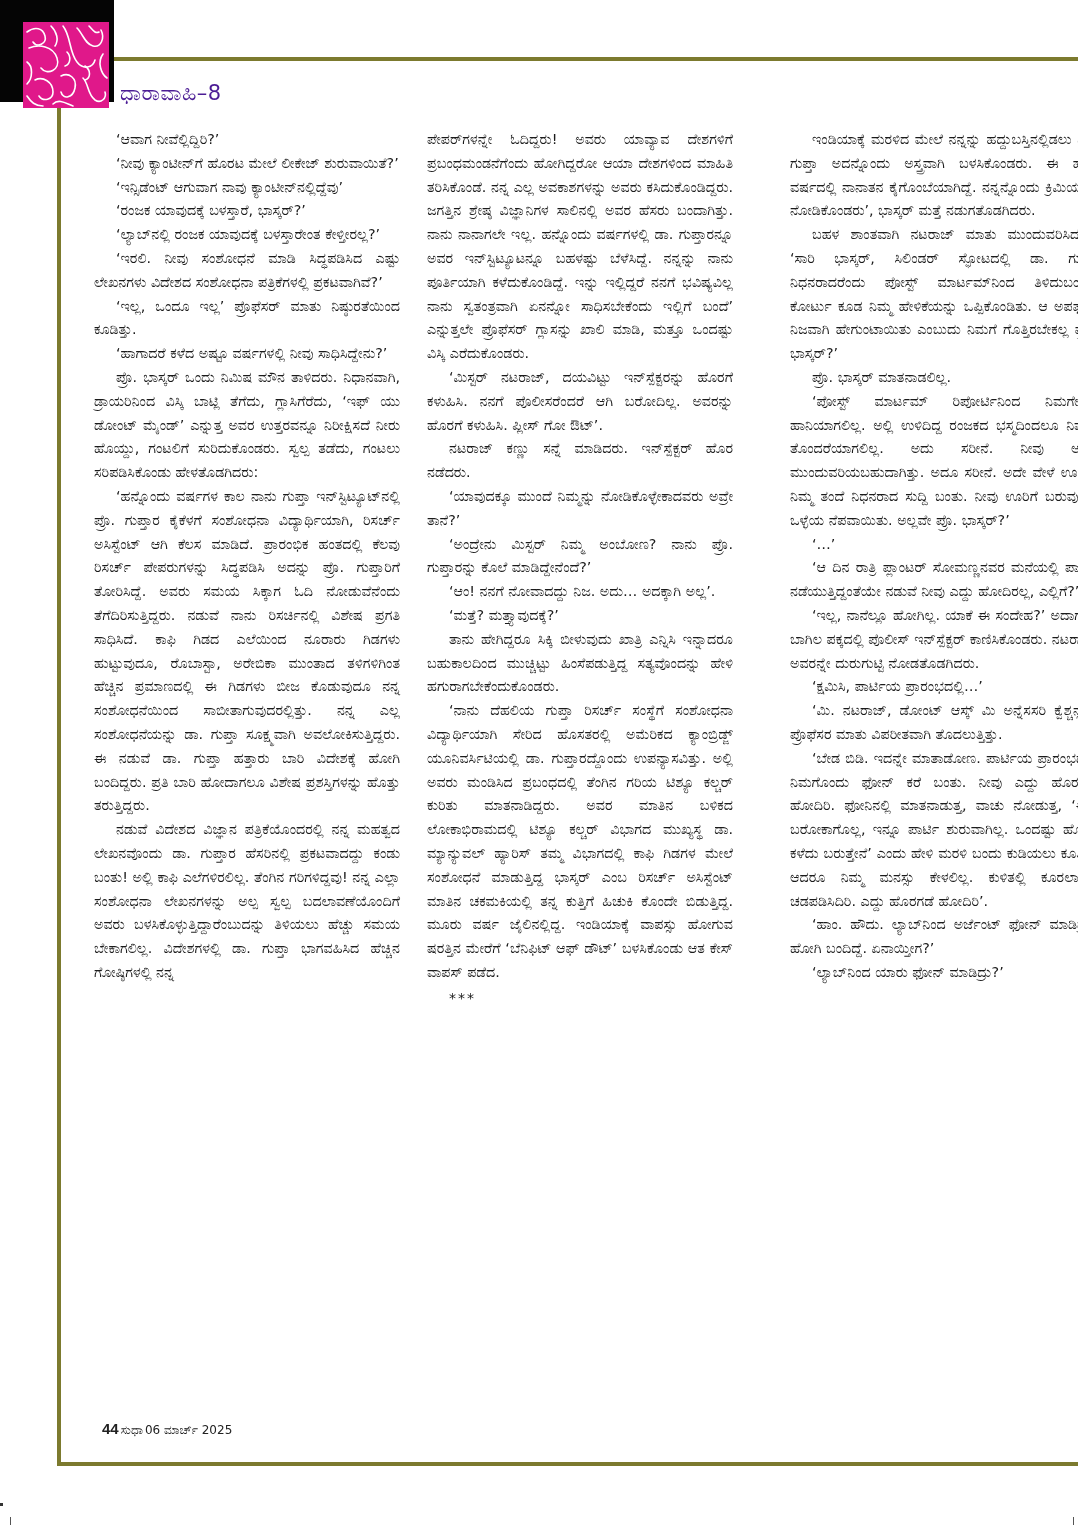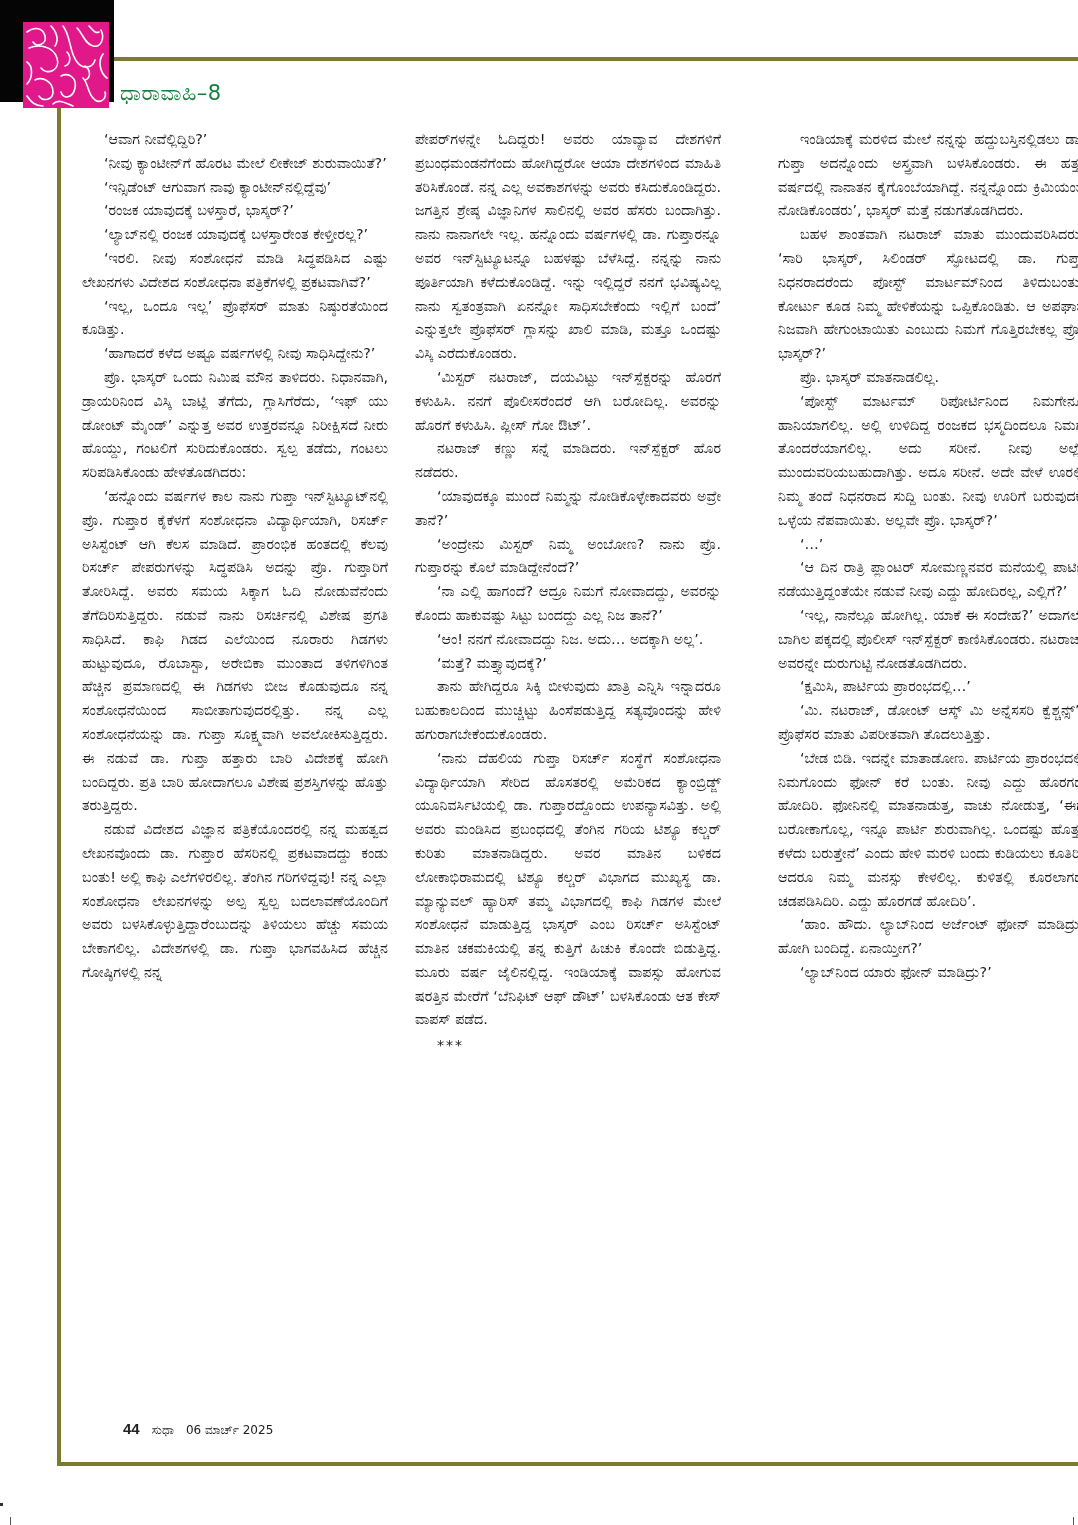--- a/index.html
+++ b/index.html
@@ -7,34 +7,34 @@
          font-family: "DejaVu Sans", sans-serif; color: #1a1a1a; }
 
   .black-block { position: absolute; left: 0; top: 0; width: 114px; height: 102px; background: #050505; }
   .logo-tile { position: absolute; left: 23px; top: 22px; width: 86px; height: 86px; background: #e0188a; overflow: hidden; }
   .logo-tile svg { width: 100%; height: 100%; display: block; }
 
   .rule-top { position: absolute; left: 114px; top: 57px; width: 964px; height: 4px; background: #7c7a2e; }
   .rule-left { position: absolute; left: 57px; top: 108px; width: 4px; height: 1357px; background: #7c7a2e; }
   .rule-bottom { position: absolute; left: 57px; top: 1462px; width: 1021px; height: 4px; background: #7c7a2e; }
 
-  .section-title { position: absolute; left: 120px; top: 80px; font-size: 21px; line-height: 26px; color: #15803d;
+  .section-title { position: absolute; left: 120px; top: 80px; font-size: 21px; line-height: 26px; color: #4c1d95;
                    letter-spacing: 0.5px; }
 
-  .columns { position: absolute; top: 128px; left: 82px; width: 975px; height: 1270px; }
+  .columns { position: absolute; top: 128px; left: 94px; width: 975px; height: 1270px; }
   .col { position: absolute; top: 0; width: 306px; font-size: 14.3px; line-height: 23.8px; text-align: justify;
          color: #1b1b1b; }
   .col-1 { left: 0; }
   .col-2 { left: 333px; }
   .col-3 { left: 652px; margin-left: 44px; }
   .col p { margin: 0; text-indent: 22px; hyphens: none; }
   .col p.cont { text-indent: 0; }
   .col .stars { text-indent: 22px; font-size: 14px; letter-spacing: 2px; margin-top: 2px; }
 
-  .footer { position: absolute; left: 102px; top: 1420px; font-size: 12px; color: #222; display: flex; align-items: baseline; gap: 12px; margin-left: 21px; }
+  .footer { position: absolute; left: 102px; top: 1420px; font-size: 12px; color: #222; display: flex; align-items: baseline; gap: 2px; }
   .footer .page-num { font-weight: bold; font-size: 15px; font-family: "Liberation Sans", sans-serif; }
 
   .scan-mark-1 { position: absolute; left: 0; top: 1503px; width: 3px; height: 3px; background: #333; }
   .scan-mark-2 { position: absolute; left: 10px; top: 1517px; width: 1px; height: 8px; background: #555; }
   .scan-mark-3 { position: absolute; left: 1073px; top: 1517px; width: 1px; height: 8px; background: #555; }
 </style>
 </head>
 <body>
 
 <div class="black-block"></div>
@@ -79,21 +79,20 @@
       <p>ಪ್ರೊ. ಭಾಸ್ಕರ್ ಒಂದು ನಿಮಿಷ ಮೌನ ತಾಳಿದರು. ನಿಧಾನವಾಗಿ, ಡ್ರಾಯರಿನಿಂದ ವಿಸ್ಕಿ ಬಾಟ್ಲಿ ತೆಗೆದು, ಗ್ಲಾಸಿಗೆರೆದು, ‘ಇಫ್ ಯು ಡೋಂಟ್ ಮೈಂಡ್’ ಎನ್ನುತ್ತ ಅವರ ಉತ್ತರವನ್ನೂ ನಿರೀಕ್ಷಿಸದೆ ನೀರು ಹೊಯ್ದು, ಗಂಟಲಿಗೆ ಸುರಿದುಕೊಂಡರು. ಸ್ವಲ್ಪ ತಡೆದು, ಗಂಟಲು ಸರಿಪಡಿಸಿಕೊಂಡು ಹೇಳತೊಡಗಿದರು:</p>
       <p>‘ಹನ್ನೊಂದು ವರ್ಷಗಳ ಕಾಲ ನಾನು ಗುಪ್ತಾ ಇನ್‌ಸ್ಟಿಟ್ಯೂಟ್‌ನಲ್ಲಿ ಪ್ರೊ. ಗುಪ್ತಾರ ಕೈಕೆಳಗೆ ಸಂಶೋಧನಾ ವಿದ್ಯಾರ್ಥಿಯಾಗಿ, ರಿಸರ್ಚ್ ಅಸಿಸ್ಟೆಂಟ್ ಆಗಿ ಕೆಲಸ ಮಾಡಿದೆ. ಪ್ರಾರಂಭಿಕ ಹಂತದಲ್ಲಿ ಕೆಲವು ರಿಸರ್ಚ್ ಪೇಪರುಗಳನ್ನು ಸಿದ್ಧಪಡಿಸಿ ಅದನ್ನು ಪ್ರೊ. ಗುಪ್ತಾರಿಗೆ ತೋರಿಸಿದ್ದೆ. ಅವರು ಸಮಯ ಸಿಕ್ಕಾಗ ಓದಿ ನೋಡುವೆನೆಂದು ತೆಗೆದಿರಿಸುತ್ತಿದ್ದರು. ನಡುವೆ ನಾನು ರಿಸರ್ಚಿನಲ್ಲಿ ವಿಶೇಷ ಪ್ರಗತಿ ಸಾಧಿಸಿದೆ. ಕಾಫಿ ಗಿಡದ ಎಲೆಯಿಂದ ನೂರಾರು ಗಿಡಗಳು ಹುಟ್ಟುವುದೂ, ರೊಬಾಸ್ಟಾ, ಅರೇಬಿಕಾ ಮುಂತಾದ ತಳಿಗಳಿಗಿಂತ ಹೆಚ್ಚಿನ ಪ್ರಮಾಣದಲ್ಲಿ ಈ ಗಿಡಗಳು ಬೀಜ ಕೊಡುವುದೂ ನನ್ನ ಸಂಶೋಧನೆಯಿಂದ ಸಾಬೀತಾಗುವುದರಲ್ಲಿತ್ತು. ನನ್ನ ಎಲ್ಲ ಸಂಶೋಧನೆಯನ್ನು ಡಾ. ಗುಪ್ತಾ ಸೂಕ್ಷ್ಮವಾಗಿ ಅವಲೋಕಿಸುತ್ತಿದ್ದರು. ಈ ನಡುವೆ ಡಾ. ಗುಪ್ತಾ ಹತ್ತಾರು ಬಾರಿ ವಿದೇಶಕ್ಕೆ ಹೋಗಿ ಬಂದಿದ್ದರು. ಪ್ರತಿ ಬಾರಿ ಹೋದಾಗಲೂ ವಿಶೇಷ ಪ್ರಶಸ್ತಿಗಳನ್ನು ಹೊತ್ತು ತರುತ್ತಿದ್ದರು.</p>
       <p>ನಡುವೆ ವಿದೇಶದ ವಿಜ್ಞಾನ ಪತ್ರಿಕೆಯೊಂದರಲ್ಲಿ ನನ್ನ ಮಹತ್ವದ ಲೇಖನವೊಂದು ಡಾ. ಗುಪ್ತಾರ ಹೆಸರಿನಲ್ಲಿ ಪ್ರಕಟವಾದದ್ದು ಕಂಡು ಬಂತು! ಅಲ್ಲಿ ಕಾಫಿ ಎಲೆಗಳಿರಲಿಲ್ಲ. ತೆಂಗಿನ ಗರಿಗಳಿದ್ದವು! ನನ್ನ ಎಲ್ಲಾ ಸಂಶೋಧನಾ ಲೇಖನಗಳನ್ನು ಅಲ್ಪ ಸ್ವಲ್ಪ ಬದಲಾವಣೆಯೊಂದಿಗೆ ಅವರು ಬಳಸಿಕೊಳ್ಳುತ್ತಿದ್ದಾರೆಂಬುದನ್ನು ತಿಳಿಯಲು ಹೆಚ್ಚು ಸಮಯ ಬೇಕಾಗಲಿಲ್ಲ. ವಿದೇಶಗಳಲ್ಲಿ ಡಾ. ಗುಪ್ತಾ ಭಾಗವಹಿಸಿದ ಹೆಚ್ಚಿನ ಗೋಷ್ಠಿಗಳಲ್ಲಿ ನನ್ನ</p>
     </div>
   <div class="col col-2">
       <p class="cont">ಪೇಪರ್‌ಗಳನ್ನೇ ಓದಿದ್ದರು! ಅವರು ಯಾವ್ಯಾವ ದೇಶಗಳಿಗೆ ಪ್ರಬಂಧಮಂಡನೆಗೆಂದು ಹೋಗಿದ್ದರೋ ಆಯಾ ದೇಶಗಳಿಂದ ಮಾಹಿತಿ ತರಿಸಿಕೊಂಡೆ. ನನ್ನ ಎಲ್ಲ ಅವಕಾಶಗಳನ್ನು ಅವರು ಕಸಿದುಕೊಂಡಿದ್ದರು. ಜಗತ್ತಿನ ಶ್ರೇಷ್ಠ ವಿಜ್ಞಾನಿಗಳ ಸಾಲಿನಲ್ಲಿ ಅವರ ಹೆಸರು ಬಂದಾಗಿತ್ತು. ನಾನು ನಾನಾಗಲೇ ಇಲ್ಲ. ಹನ್ನೊಂದು ವರ್ಷಗಳಲ್ಲಿ ಡಾ. ಗುಪ್ತಾರನ್ನೂ ಅವರ ಇನ್‌ಸ್ಟಿಟ್ಯೂಟನ್ನೂ ಬಹಳಷ್ಟು ಬೆಳೆಸಿದ್ದೆ. ನನ್ನನ್ನು ನಾನು ಪೂರ್ತಿಯಾಗಿ ಕಳೆದುಕೊಂಡಿದ್ದೆ. ಇನ್ನು ಇಲ್ಲಿದ್ದರೆ ನನಗೆ ಭವಿಷ್ಯವಿಲ್ಲ ನಾನು ಸ್ವತಂತ್ರವಾಗಿ ಏನನ್ನೋ ಸಾಧಿಸಬೇಕೆಂದು ಇಲ್ಲಿಗೆ ಬಂದೆ’ ಎನ್ನುತ್ತಲೇ ಪ್ರೊಫೆಸರ್ ಗ್ಲಾಸನ್ನು ಖಾಲಿ ಮಾಡಿ, ಮತ್ತೂ ಒಂದಷ್ಟು ವಿಸ್ಕಿ ಎರೆದುಕೊಂಡರು.</p>
       <p>‘ಮಿಸ್ಟರ್ ನಟರಾಜ್, ದಯವಿಟ್ಟು ಇನ್‌ಸ್ಪೆಕ್ಟರನ್ನು ಹೊರಗೆ ಕಳುಹಿಸಿ. ನನಗೆ ಪೊಲೀಸರೆಂದರೆ ಆಗಿ ಬರೋದಿಲ್ಲ. ಅವರನ್ನು ಹೊರಗೆ ಕಳುಹಿಸಿ. ಪ್ಲೀಸ್ ಗೋ ಔಟ್’.</p>
       <p>ನಟರಾಜ್ ಕಣ್ಣು ಸನ್ನೆ ಮಾಡಿದರು. ಇನ್‌ಸ್ಪೆಕ್ಟರ್ ಹೊರ ನಡೆದರು.</p>
       <p>‘ಯಾವುದಕ್ಕೂ ಮುಂದೆ ನಿಮ್ಮನ್ನು ನೋಡಿಕೊಳ್ಳೇಕಾದವರು ಅವ್ರೇ ತಾನೆ?’</p>
       <p>‘ಅಂದ್ರೇನು ಮಿಸ್ಟರ್ ನಿಮ್ಮ ಅಂಬೋಣ? ನಾನು ಪ್ರೊ. ಗುಪ್ತಾರನ್ನು ಕೊಲೆ ಮಾಡಿದ್ದೇನೆಂದೆ?’</p>
-      <p>‘ನಾ ಎಲ್ಲಿ ಹಾಗಂದೆ? ಆದ್ರೂ ನಿಮಗೆ ನೋವಾದದ್ದು, ಅವರನ್ನು ಕೊಂದು ಹಾಕುವಷ್ಟು ಸಿಟ್ಟು ಬಂದದ್ದು ಎಲ್ಲ ನಿಜ ತಾನೆ?’</p>
       <p>‘ಆಂ! ನನಗೆ ನೋವಾದದ್ದು ನಿಜ. ಅದು… ಅದಕ್ಕಾಗಿ ಅಲ್ಲ’.</p>
       <p>‘ಮತ್ತೆ? ಮತ್ತ್ಯಾವುದಕ್ಕೆ?’</p>
       <p>ತಾನು ಹೇಗಿದ್ದರೂ ಸಿಕ್ಕಿ ಬೀಳುವುದು ಖಾತ್ರಿ ಎನ್ನಿಸಿ ಇನ್ನಾದರೂ ಬಹುಕಾಲದಿಂದ ಮುಚ್ಚಿಟ್ಟು ಹಿಂಸೆಪಡುತ್ತಿದ್ದ ಸತ್ಯವೊಂದನ್ನು ಹೇಳಿ ಹಗುರಾಗಬೇಕೆಂದುಕೊಂಡರು.</p>
       <p>‘ನಾನು ದೆಹಲಿಯ ಗುಪ್ತಾ ರಿಸರ್ಚ್ ಸಂಸ್ಥೆಗೆ ಸಂಶೋಧನಾ ವಿದ್ಯಾರ್ಥಿಯಾಗಿ ಸೇರಿದ ಹೊಸತರಲ್ಲಿ ಅಮೆರಿಕದ ಕ್ಯಾಂಬ್ರಿಡ್ಜ್ ಯೂನಿವರ್ಸಿಟಿಯಲ್ಲಿ ಡಾ. ಗುಪ್ತಾರದ್ದೊಂದು ಉಪನ್ಯಾಸವಿತ್ತು. ಅಲ್ಲಿ ಅವರು ಮಂಡಿಸಿದ ಪ್ರಬಂಧದಲ್ಲಿ ತೆಂಗಿನ ಗರಿಯ ಟಿಶ್ಯೂ ಕಲ್ಚರ್ ಕುರಿತು ಮಾತನಾಡಿದ್ದರು. ಅವರ ಮಾತಿನ ಬಳಿಕದ ಲೋಕಾಭಿರಾಮದಲ್ಲಿ ಟಿಶ್ಯೂ ಕಲ್ಚರ್ ವಿಭಾಗದ ಮುಖ್ಯಸ್ಥ ಡಾ. ಮ್ಯಾನ್ಯುವಲ್ ಹ್ಯಾರಿಸ್ ತಮ್ಮ ವಿಭಾಗದಲ್ಲಿ ಕಾಫಿ ಗಿಡಗಳ ಮೇಲೆ ಸಂಶೋಧನೆ ಮಾಡುತ್ತಿದ್ದ ಭಾಸ್ಕರ್ ಎಂಬ ರಿಸರ್ಚ್ ಅಸಿಸ್ಟೆಂಟ್ ಮಾತಿನ ಚಕಮಕಿಯಲ್ಲಿ ತನ್ನ ಕುತ್ತಿಗೆ ಹಿಚುಕಿ ಕೊಂದೇ ಬಿಡುತ್ತಿದ್ದ. ಮೂರು ವರ್ಷ ಜೈಲಿನಲ್ಲಿದ್ದ. ಇಂಡಿಯಾಕ್ಕೆ ವಾಪಸ್ಸು ಹೋಗುವ ಷರತ್ತಿನ ಮೇರೆಗೆ ‘ಬೆನಿಫಿಟ್ ಆಫ್ ಡೌಟ್’ ಬಳಸಿಕೊಂಡು ಆತ ಕೇಸ್ ವಾಪಸ್ ಪಡೆದ.</p>
       <p class="stars">***</p>
     </div>
   <div class="col col-3">
       <p>ಇಂಡಿಯಾಕ್ಕೆ ಮರಳಿದ ಮೇಲೆ ನನ್ನನ್ನು ಹದ್ದುಬಸ್ತಿನಲ್ಲಿಡಲು ಡಾ. ಗುಪ್ತಾ ಅದನ್ನೊಂದು ಅಸ್ತ್ರವಾಗಿ ಬಳಸಿಕೊಂಡರು. ಈ ಹತ್ತು ವರ್ಷದಲ್ಲಿ ನಾನಾತನ ಕೈಗೊಂಬೆಯಾಗಿದ್ದೆ. ನನ್ನನ್ನೊಂದು ಕ್ರಿಮಿಯಂತೆ ನೋಡಿಕೊಂಡರು’, ಭಾಸ್ಕರ್ ಮತ್ತೆ ನಡುಗತೊಡಗಿದರು.</p>
       <p>ಬಹಳ ಶಾಂತವಾಗಿ ನಟರಾಜ್ ಮಾತು ಮುಂದುವರಿಸಿದರು. ‘ಸಾರಿ ಭಾಸ್ಕರ್, ಸಿಲಿಂಡರ್ ಸ್ಫೋಟದಲ್ಲಿ ಡಾ. ಗುಪ್ತಾ ನಿಧನರಾದರೆಂದು ಪೋಸ್ಟ್ ಮಾರ್ಟಮ್‌ನಿಂದ ತಿಳಿದುಬಂತು. ಕೋರ್ಟು ಕೂಡ ನಿಮ್ಮ ಹೇಳಿಕೆಯನ್ನು ಒಪ್ಪಿಕೊಂಡಿತು. ಆ ಅಪಘಾತ ನಿಜವಾಗಿ ಹೇಗುಂಟಾಯಿತು ಎಂಬುದು ನಿಮಗೆ ಗೊತ್ತಿರಬೇಕಲ್ಲ ಪ್ರೊ. ಭಾಸ್ಕರ್?’</p>
       <p>ಪ್ರೊ. ಭಾಸ್ಕರ್ ಮಾತನಾಡಲಿಲ್ಲ.</p>

